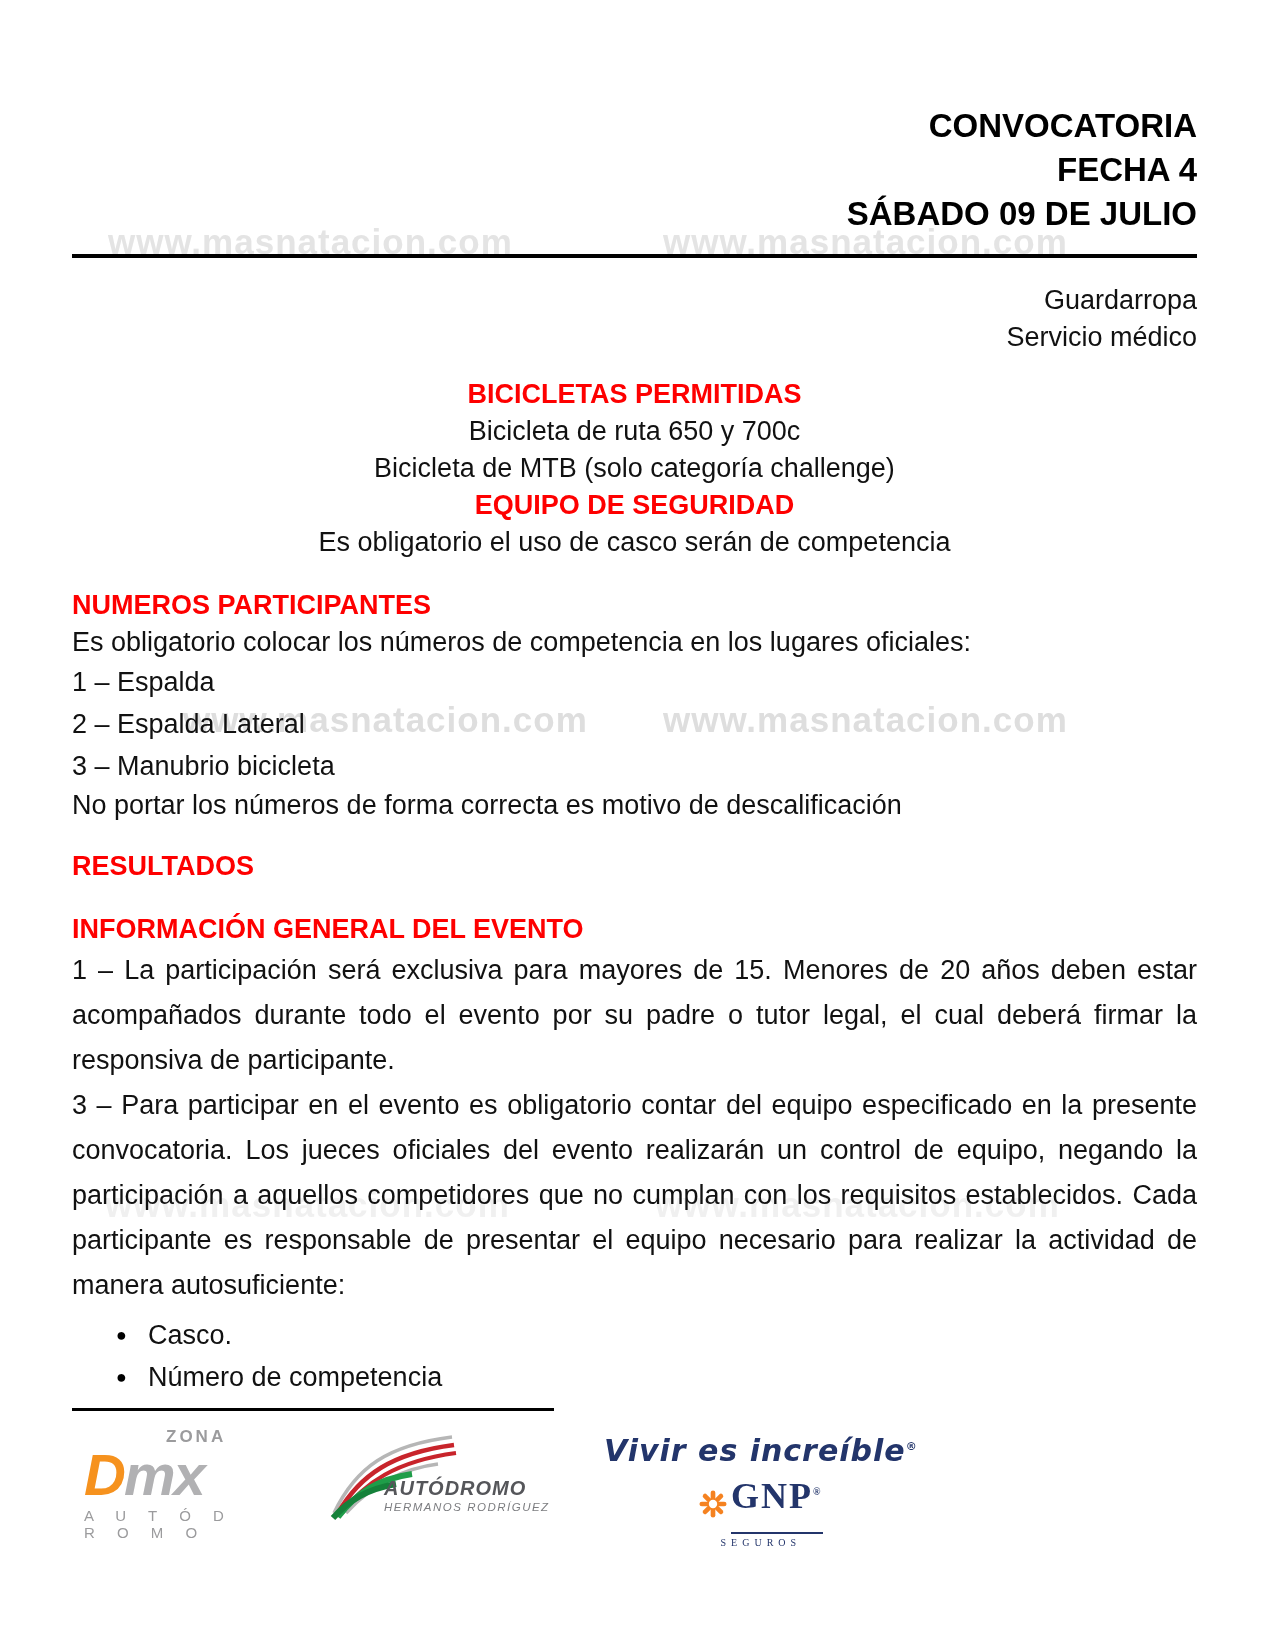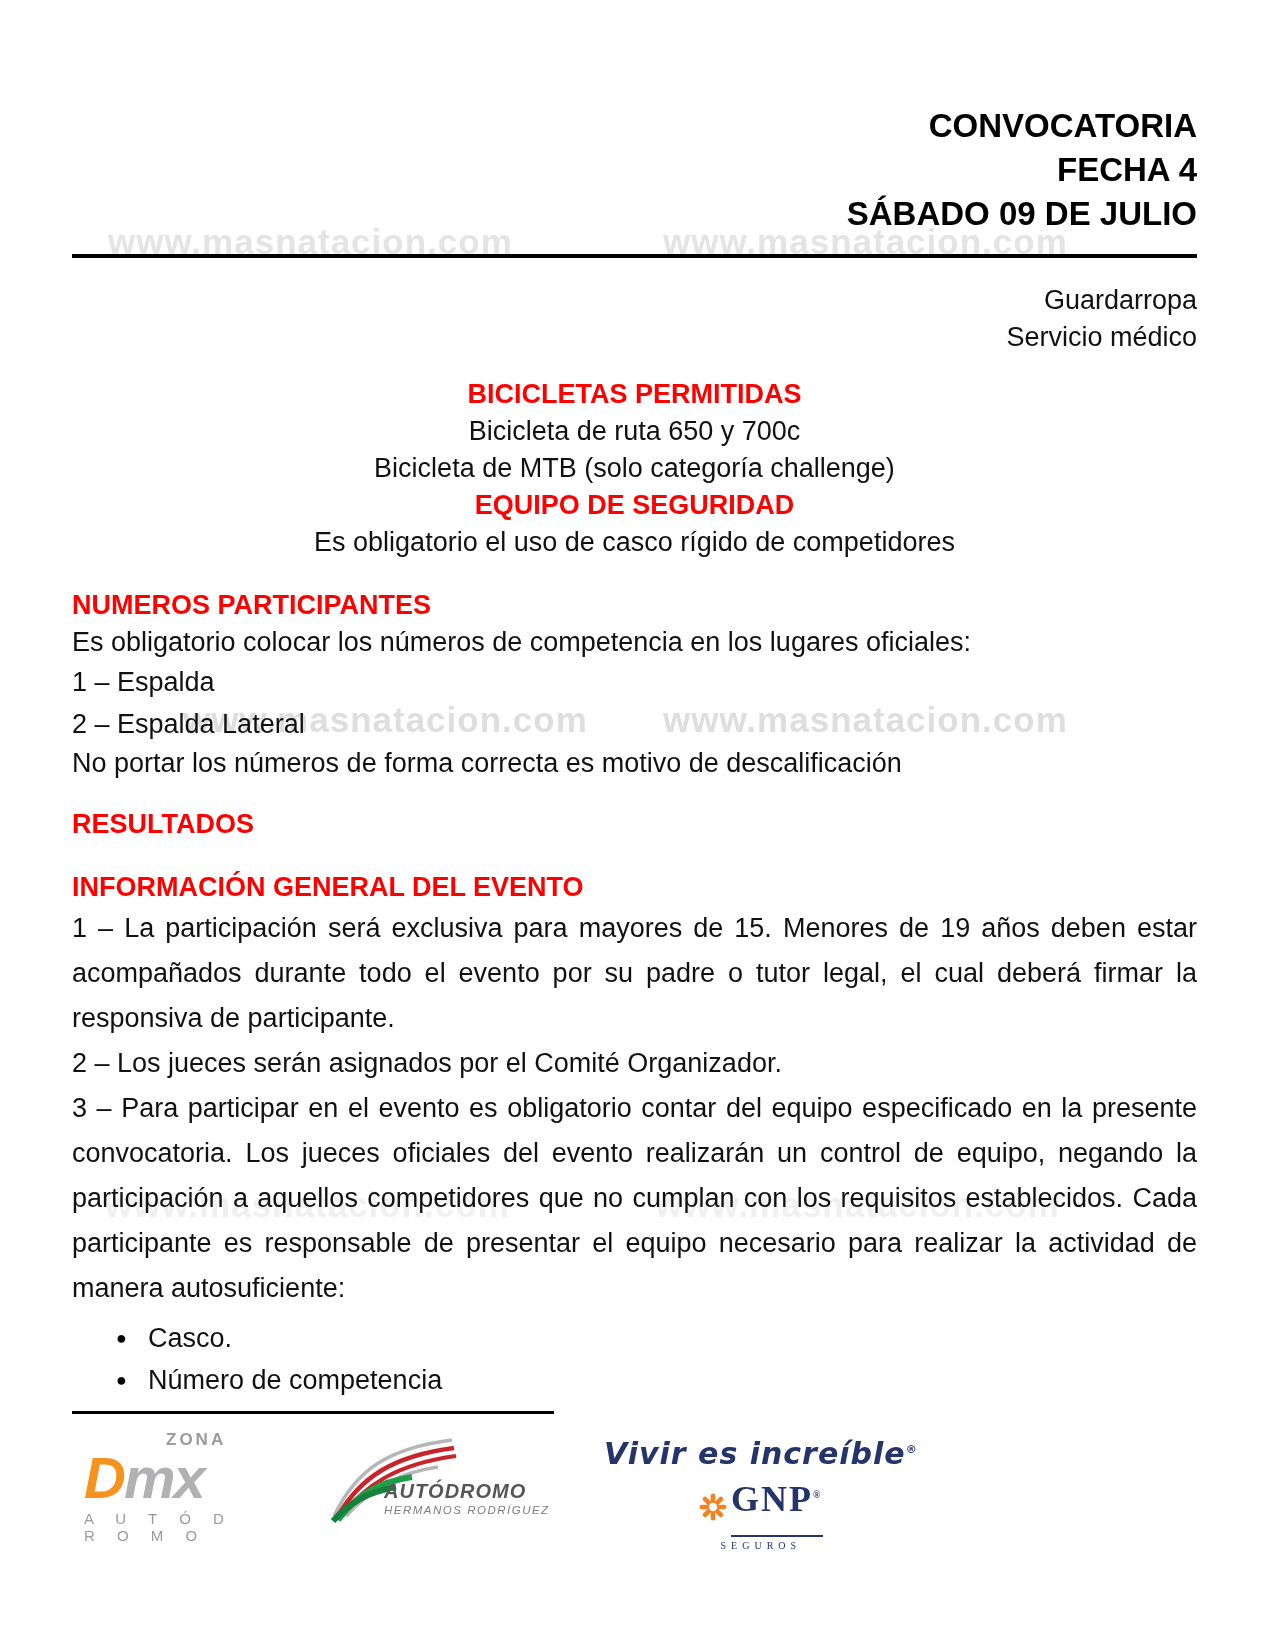--- a/index.html
+++ b/index.html
@@ -108,39 +108,39 @@
     <div class="intro">
       <p class="line">Guardarropa</p>
       <p class="line">Servicio médico</p>
     </div>
 
     <div class="sec-bici">
       <h2 class="red">BICICLETAS PERMITIDAS</h2>
       <p class="line">Bicicleta de ruta 650 y 700c</p>
       <p class="line">Bicicleta de MTB (solo categoría challenge)</p>
       <h2 class="red">EQUIPO DE SEGURIDAD</h2>
-      <p class="line">Es obligatorio el uso de casco rígido de competidores</p>
+      <p class="line">Es obligatorio el uso de casco serán de competencia</p>
     </div>
 
     <div class="sec-numeros">
       <h2 class="red">NUMEROS PARTICIPANTES</h2>
       <p class="line">Es obligatorio colocar los números de competencia en los lugares oficiales:</p>
       <p class="line item">1 – Espalda</p>
       <p class="line item">2 – Espalda Lateral</p>
+      <p class="line item">3 – Manubrio bicicleta</p>
       <p class="line">No portar los números de forma correcta es motivo de descalificación</p>
     </div>
 
     <div class="sec-resultados">
       <h2 class="red">RESULTADOS</h2>
     </div>
 
     <div class="sec-info">
       <h2 class="red">INFORMACIÓN GENERAL DEL EVENTO</h2>
-      <p class="para">1 – La participación será exclusiva para mayores de 15. Menores de 19 años deben estar acompañados durante todo el evento por su padre o tutor legal, el cual deberá firmar la responsiva de participante.</p>
-      <p class="para">2 – Los jueces serán asignados por el Comité Organizador.</p>
+      <p class="para">1 – La participación será exclusiva para mayores de 15. Menores de 20 años deben estar acompañados durante todo el evento por su padre o tutor legal, el cual deberá firmar la responsiva de participante.</p>
       <p class="para">3 – Para participar en el evento es obligatorio contar del equipo especificado en la presente convocatoria. Los jueces oficiales del evento realizarán un control de equipo, negando la participación a aquellos competidores que no cumplan con los requisitos establecidos. Cada participante es responsable de presentar el equipo necesario para realizar la actividad de manera autosuficiente:</p>
       <div class="bullets">
         <p class="bullet-item">Casco.</p>
         <p class="bullet-item">Número de competencia</p>
       </div>
     </div>
 
     <div class="page-footer">
       <div class="footer-rule"></div>
       <div class="logos">

